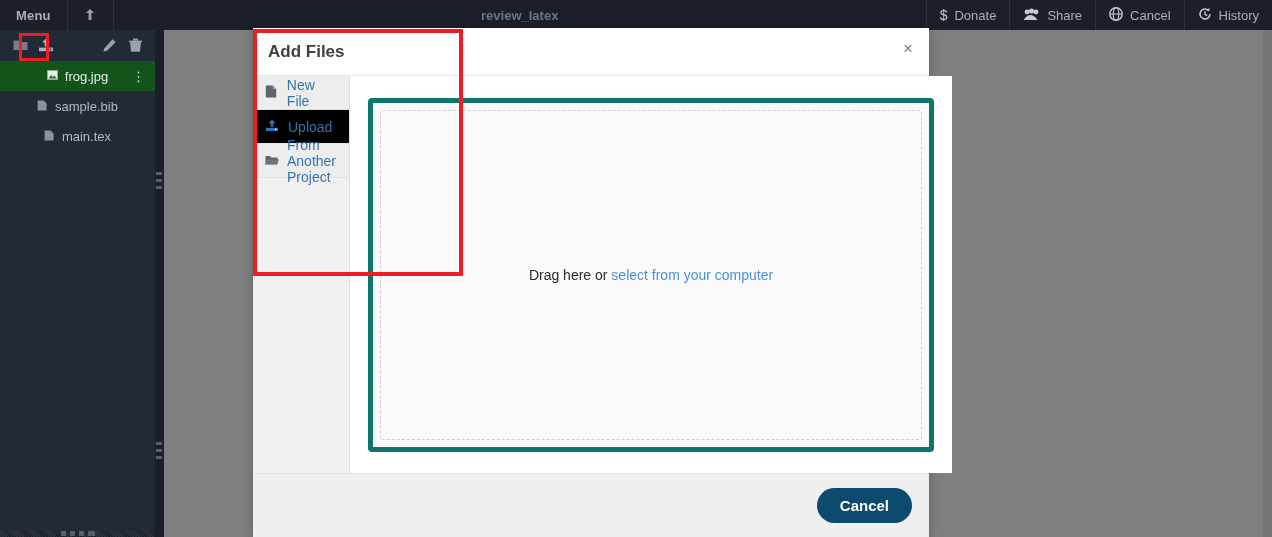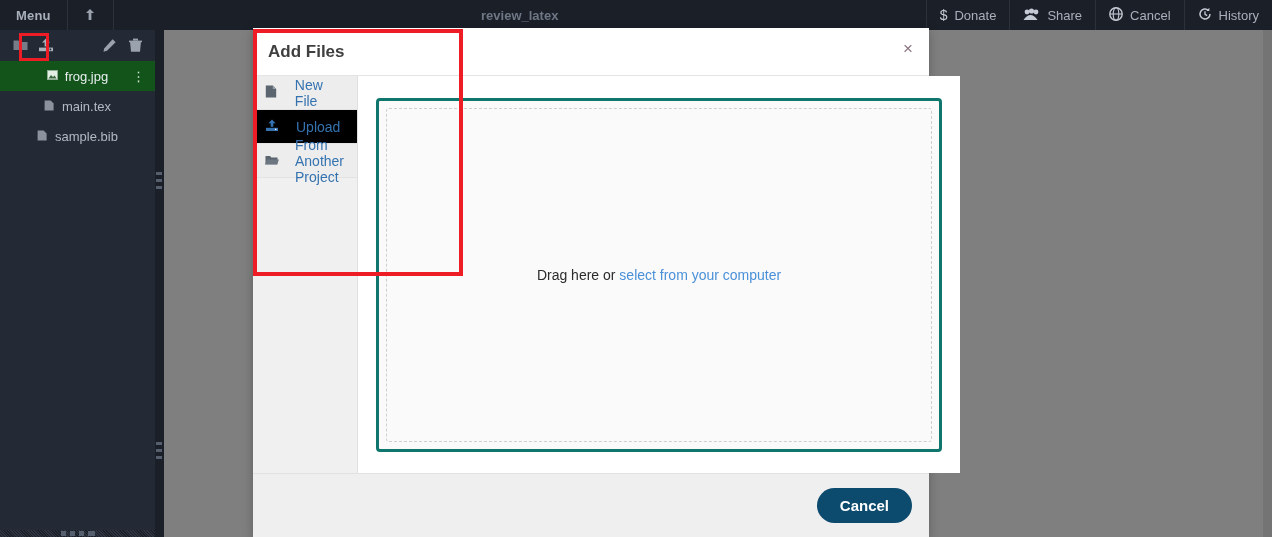--- a/index.html
+++ b/index.html
@@ -133,38 +133,38 @@
     background: none; border: none; cursor: pointer;
     font-family: "Liberation Sans", sans-serif;
   }
   .modal-body { flex: 1; display: flex; min-height: 0; }
 
   .mm-side {
     width: 205px; background: #f0f0f0;
     border-right: 1px solid #e0e0e0; padding-top: 0;
   }
   .mm-item {
-    height: 34px; display: flex; align-items: center; gap: 16px;
+    height: 34px; display: flex; align-items: center; gap: 8px;
     padding: 0 12px; font-size: 14px; color: #3573b0;
     background: #ededed; border-bottom: 1px solid #e3e3e3;
     cursor: pointer;
   }
   .mm-item.active { background: #000000; }
   .mm-ico { width: 15px; font-size: 13px; display: block; line-height: 1; }
   .mm-ico.doc { color: #5b6570; }
   .mm-ico.up  { color: #3573b0; }
   .mm-ico.fold{ color: #5b6570; }
 
   .mm-main {
     flex: 1; background: #fff; padding: 22px 18px;
     display: flex; align-items: flex-start; justify-content: center;
   }
   .dropzone {
     width: 566px; height: 354px;
-    background: #fafafa; border: 3px solid #0f766e; border-radius: 4px;
+    background: #fafafa; border: 5px solid #0f766e; border-radius: 4px;
     padding: 7px; position: relative;
   }
   .dropzone-inner {
     width: 100%; height: 100%;
     border: 1px dashed #cfcfcf; border-radius: 3px;
     display: flex; align-items: center; justify-content: center;
   }
   .dz-text { font-size: 14px; color: #2b2b2b; }
   .dz-link { color: #4a90d9; cursor: pointer; }
 
@@ -284,29 +284,29 @@
         </span>
         <span class="file-name">frog.jpg</span>
         <span class="file-kebab">⋮</span>
       </div>
       <div class="file-row">
         <span class="file-icon">
           <svg width="10" height="11" viewBox="0 0 10 11" aria-hidden="true">
             <path d="M0.6 0.6 h6 l3 3 v7 h-9 z" fill="#8b929d"></path>
           </svg>
         </span>
-        <span class="file-name">main.tex</span>
+        <span class="file-name">sample.bib</span>
       </div>
       <div class="file-row">
         <span class="file-icon">
           <svg width="10" height="11" viewBox="0 0 10 11" aria-hidden="true">
             <path d="M0.6 0.6 h6 l3 3 v7 h-9 z" fill="#8b929d"></path>
           </svg>
         </span>
-        <span class="file-name">sample.bib</span>
+        <span class="file-name">main.tex</span>
       </div>
     </div>
 
     <div class="sb-bottom-grip"></div>
   </div>
 
   <div class="vsplit">
     <div class="vgrip a"></div>
     <div class="vgrip b"></div>
   </div>

